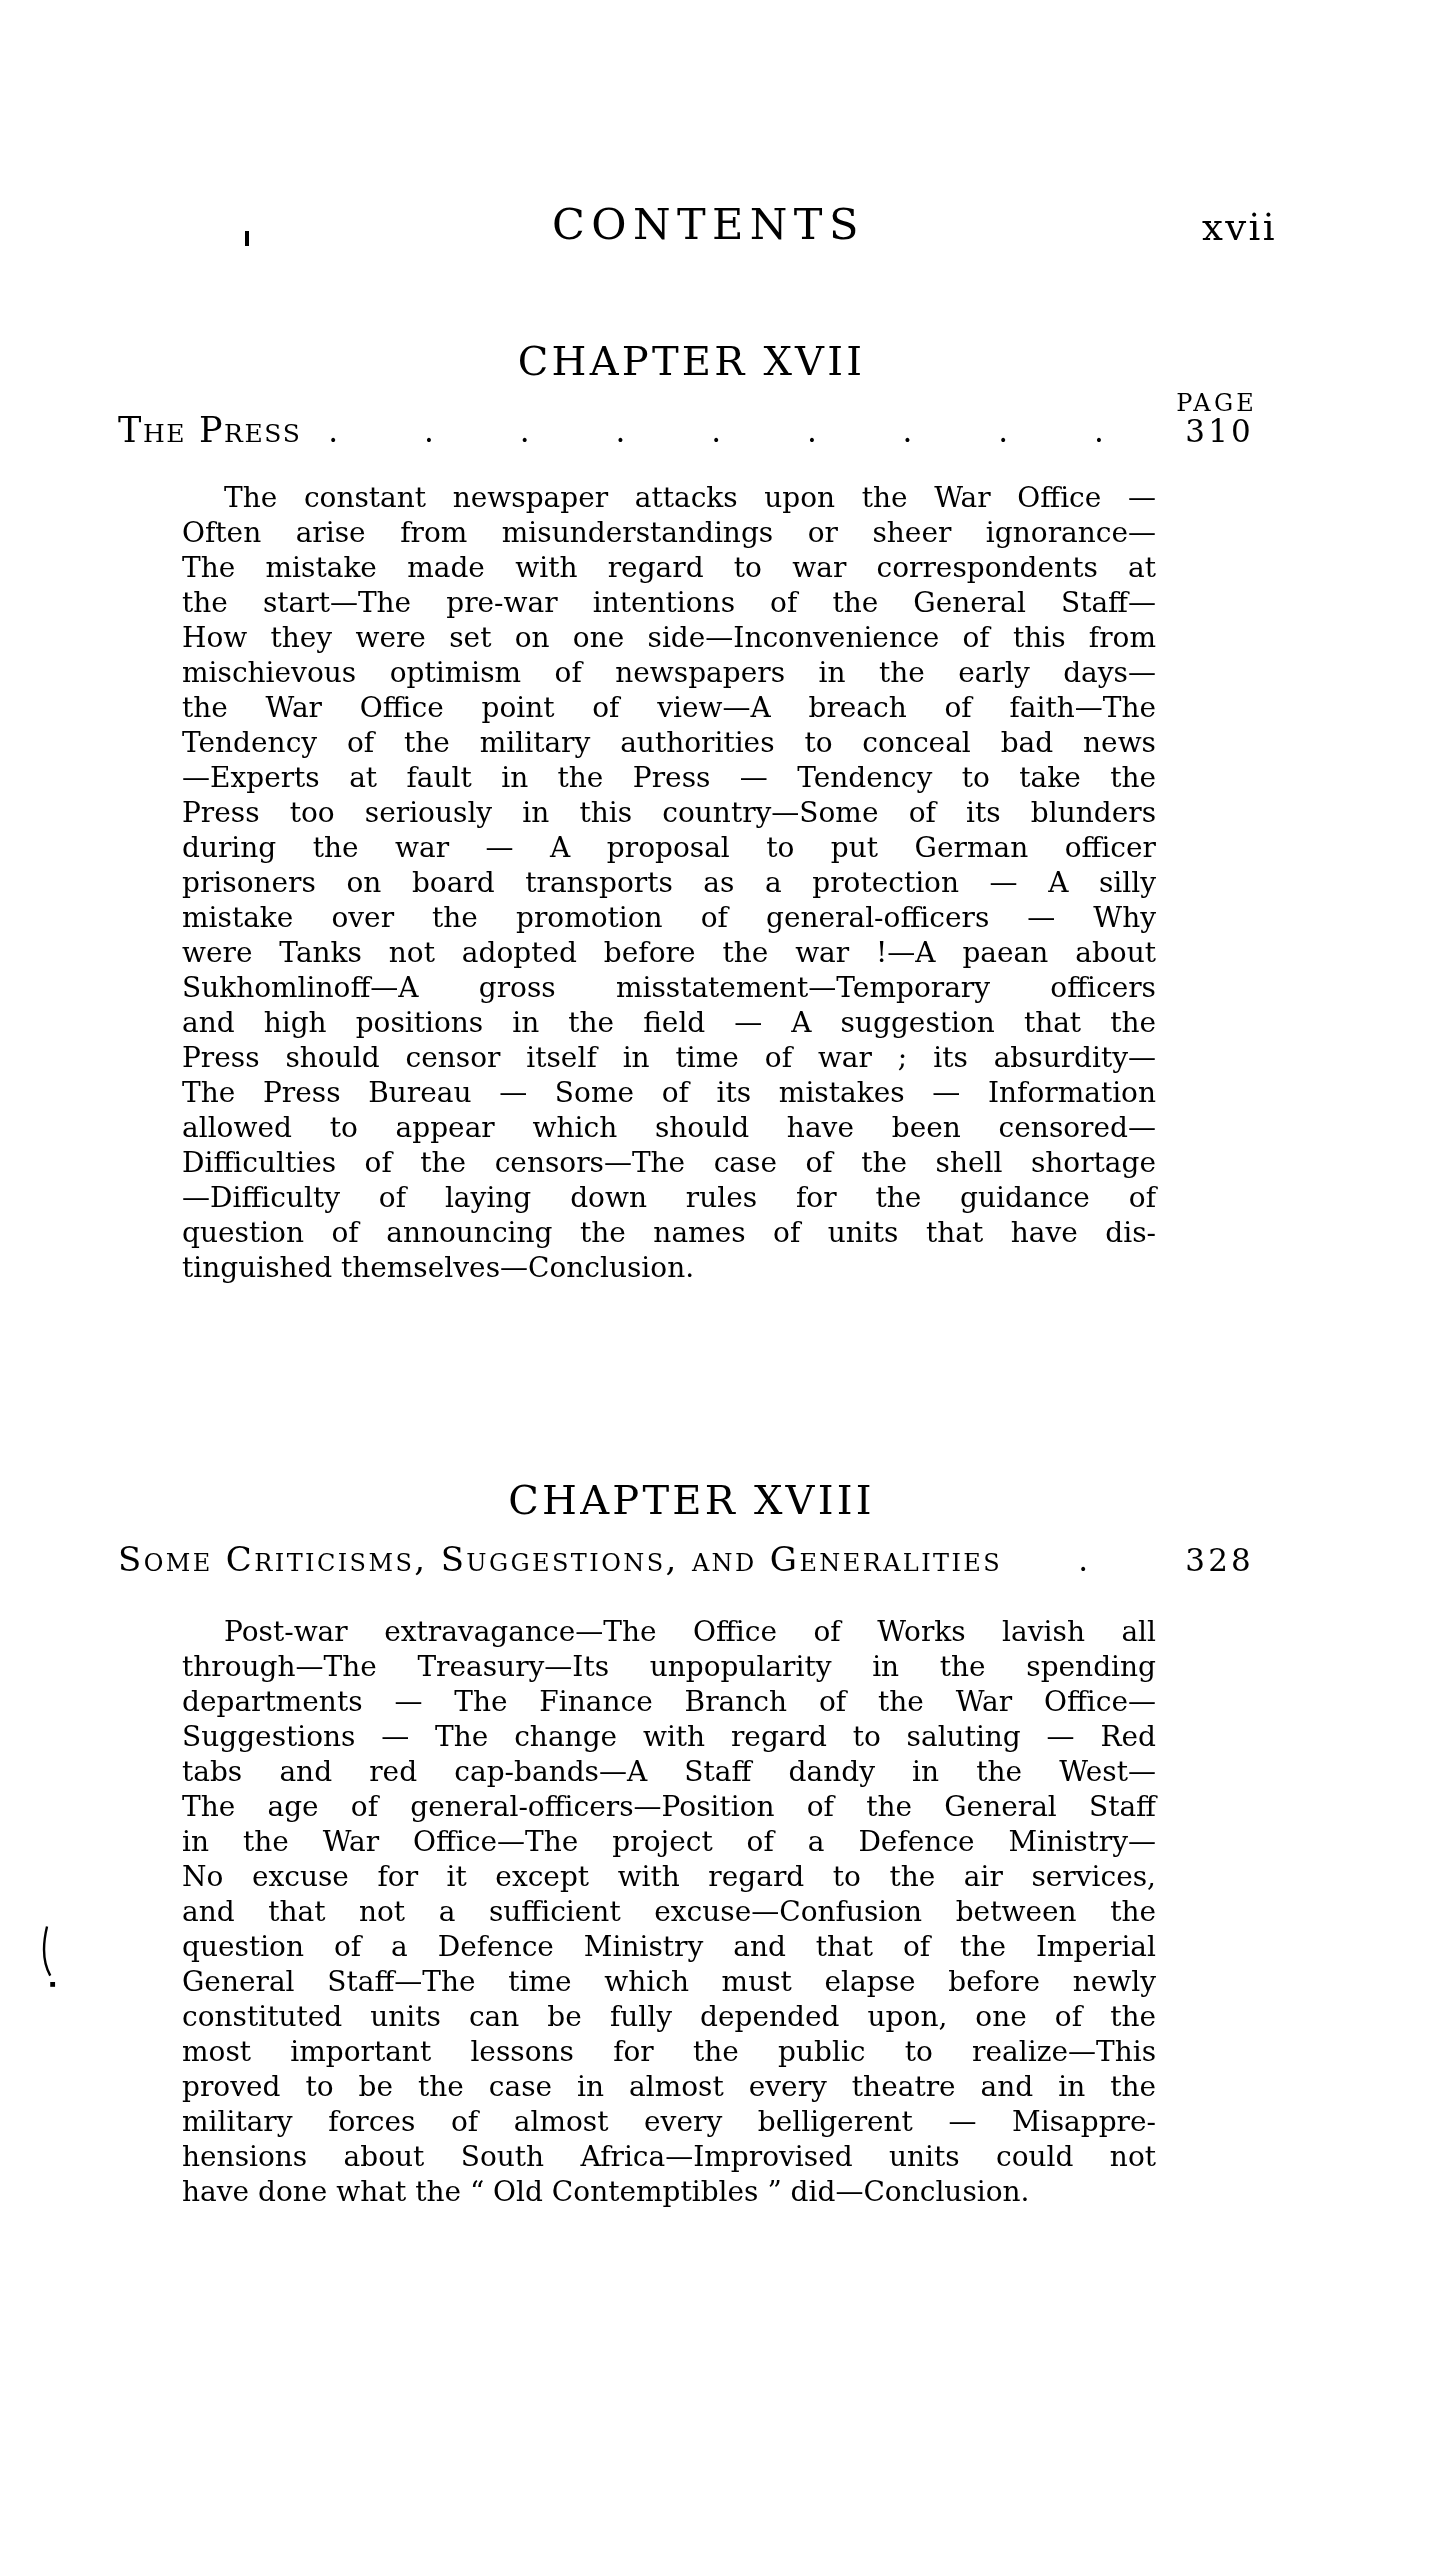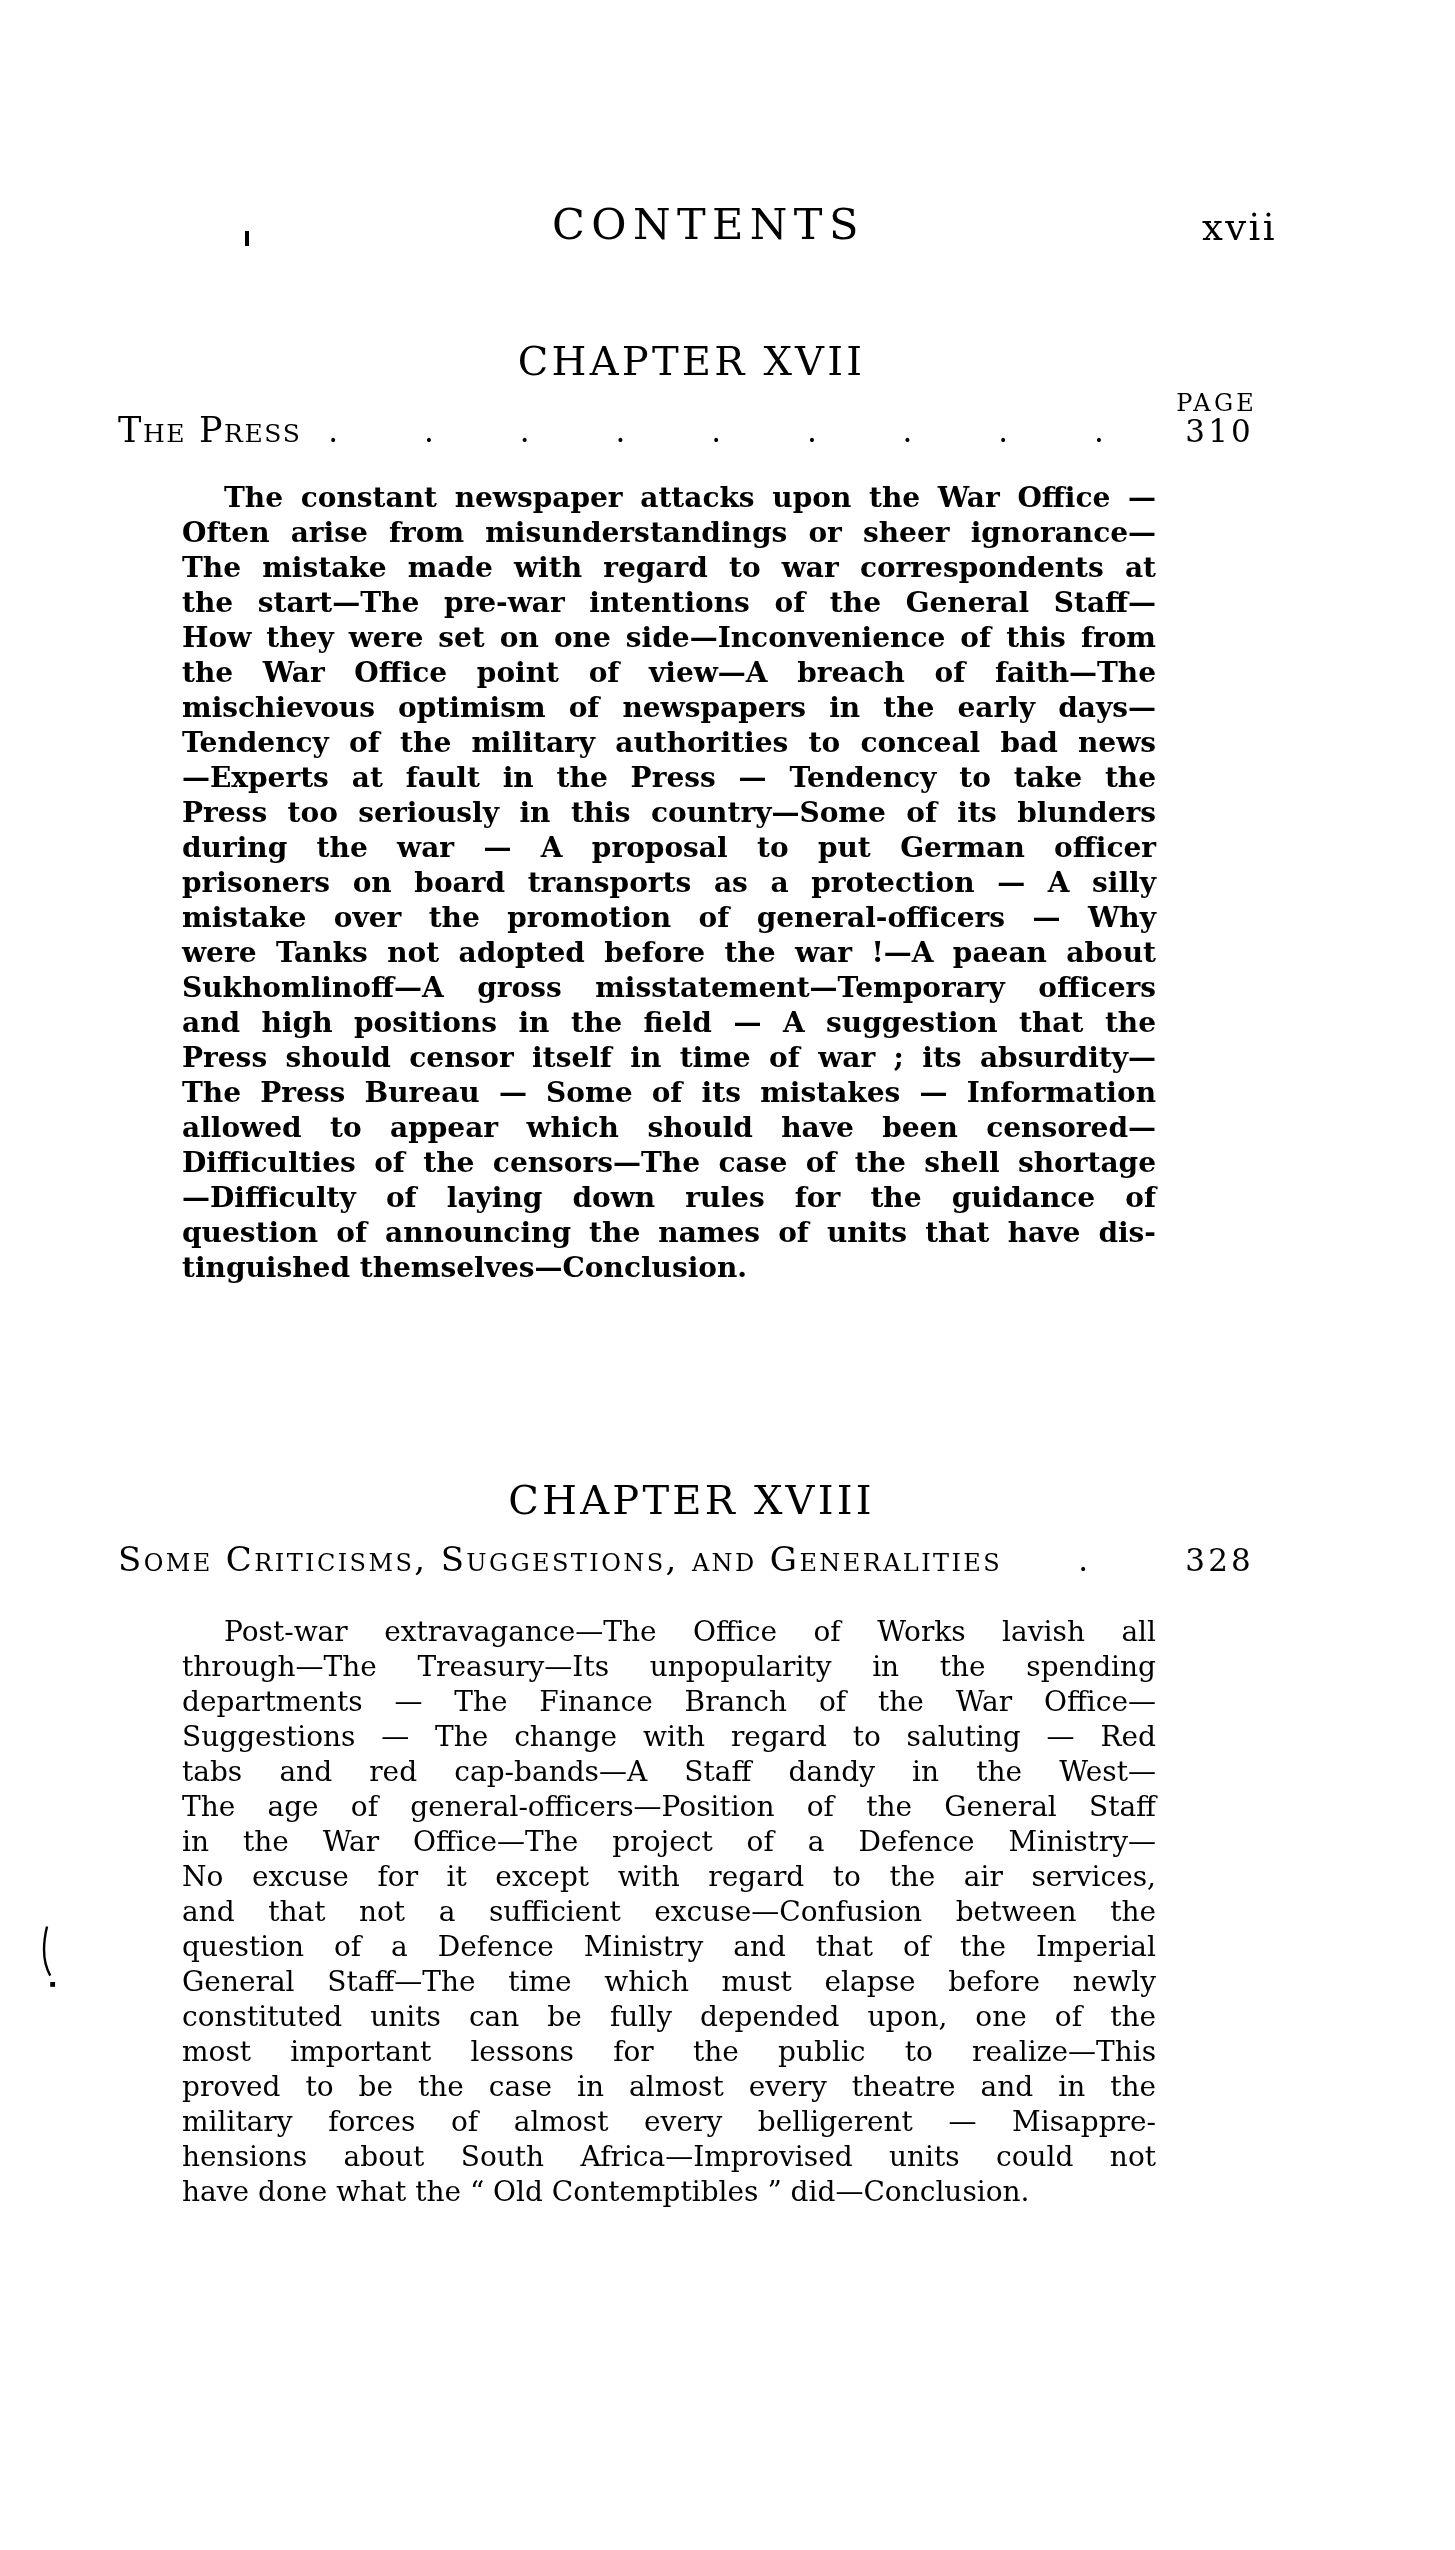--- a/index.html
+++ b/index.html
@@ -103,21 +103,21 @@
   }
 
   
   .para {
     position: absolute;
     left: 182px;
     width: 974px;
     font-size: 28px;
     line-height: 35px;
   }
-  .para.p17 { top: 480px; font-weight: bold; }
+  .para.p17 { top: 480px; }
   .para.p18 { top: 1614px; }
   .para .line {
     text-align: justify;
     text-align-last: justify;
   }
   .para .line:first-child { text-indent: 42px; }
   .para .line:last-child { text-align-last: left; }
 
   
   .pen-mark {
@@ -142,22 +142,22 @@
   <span class="leader">. . . . . . . . . . .</span>
   <span class="entry-page">310</span>
 </div>
 
 <div class="para p17">
     <div class="line">The constant newspaper attacks upon the War Office —</div>
     <div class="line">Often arise from misunderstandings or sheer ignorance—</div>
     <div class="line">The mistake made with regard to war correspondents at</div>
     <div class="line">the start—The pre-war intentions of the General Staff—</div>
     <div class="line">How they were set on one side—Inconvenience of this from</div>
+    <div class="line">mischievous optimism of newspapers in the early days—</div>
     <div class="line">the War Office point of view—A breach of faith—The</div>
-    <div class="line">mischievous optimism of newspapers in the early days—</div>
     <div class="line">Tendency of the military authorities to conceal bad news</div>
     <div class="line">—Experts at fault in the Press — Tendency to take the</div>
     <div class="line">Press too seriously in this country—Some of its blunders</div>
     <div class="line">during the war — A proposal to put German officer</div>
     <div class="line">prisoners on board transports as a protection — A silly</div>
     <div class="line">mistake over the promotion of general-officers — Why</div>
     <div class="line">were Tanks not adopted before the war !—A paean about</div>
     <div class="line">Sukhomlinoff—A gross misstatement—Temporary officers</div>
     <div class="line">and high positions in the field — A suggestion that the</div>
     <div class="line">Press should censor itself in time of war ; its absurdity—</div>

